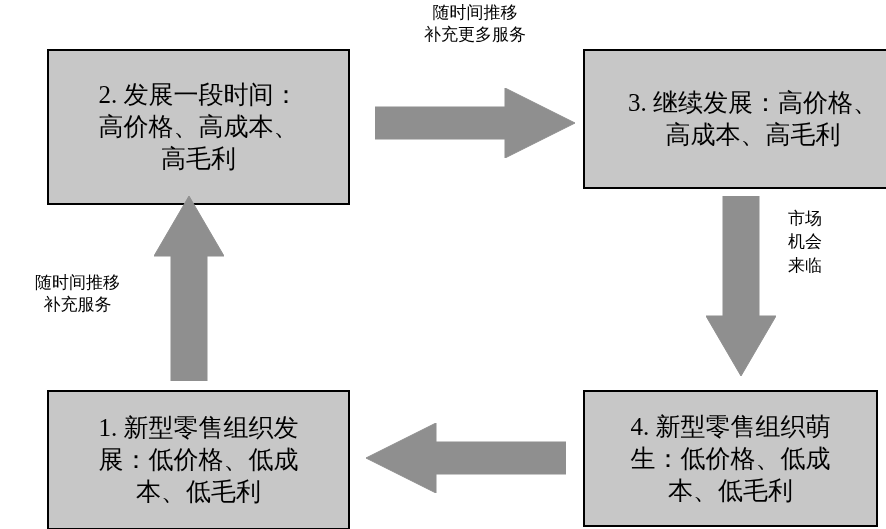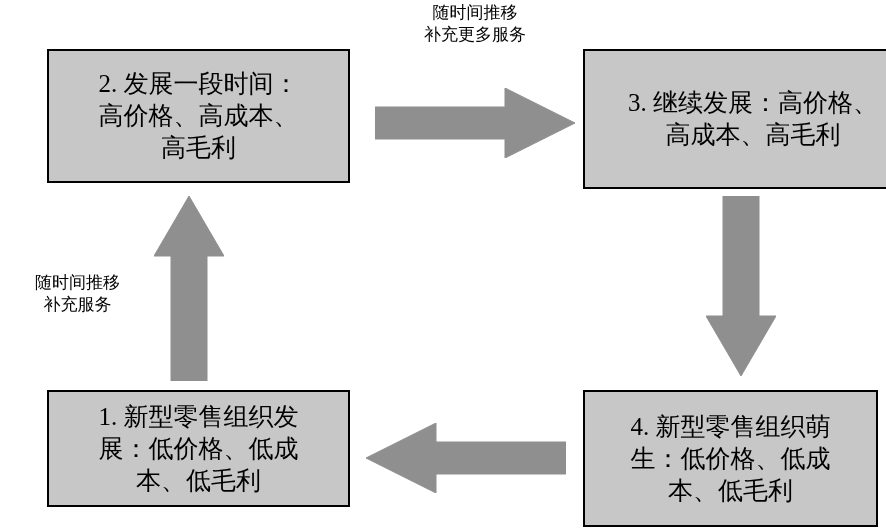--- a/index.html
+++ b/index.html
@@ -25,23 +25,23 @@
     border: 2px solid #000000;
     display: flex;
     align-items: center;
     justify-content: center;
     text-align: center;
     line-height: 1.28;
     font-size: 25px;
     padding: 4px 8px;
     white-space: pre-line;
   }
-  .box-2 { left: 47px;  top: 49px;  width: 303px; height: 134px; }
+  .box-2 { left: 47px;  top: 49px;  width: 303px; height: 156px; }
   .box-3 { left: 583px; top: 49px;  width: 340px; height: 140px; }
-  .box-1 { left: 47px;  top: 390px; width: 303px; height: 117px; }
+  .box-1 { left: 47px;  top: 390px; width: 303px; height: 140px; }
   .box-4 { left: 583px; top: 390px; width: 295px; height: 137px; }
 
   .label {
     position: absolute;
     font-size: 17px;
     line-height: 1.3;
     text-align: center;
     white-space: pre-line;
   }
   .label-top    { left: 370px; top: 2px;   width: 210px; }
@@ -73,20 +73,23 @@
   <div class="box box-4">4. 新型零售组织萌
 生：低价格、低成
 本、低毛利</div>
 
   <div class="label label-top">随时间推移
 补充更多服务</div>
 
   <div class="label label-left">随时间推移
 补充服务</div>
 
+  <div class="label label-right">市场
+机会
+来临</div>
 
 
   <div class="arrow" style="left:375px; top:88px;">
     <svg width="200" height="70" viewBox="0 0 200 70">
       <polygon points="0,19 130,19 130,0 200,35 130,70 130,51 0,51" fill="#8f8f8f" stroke="#8f8f8f" stroke-width="1"></polygon>
     </svg>
   </div>
 
   <div class="arrow" style="left:706px; top:196px;">
     <svg width="70" height="180" viewBox="0 0 70 180">

